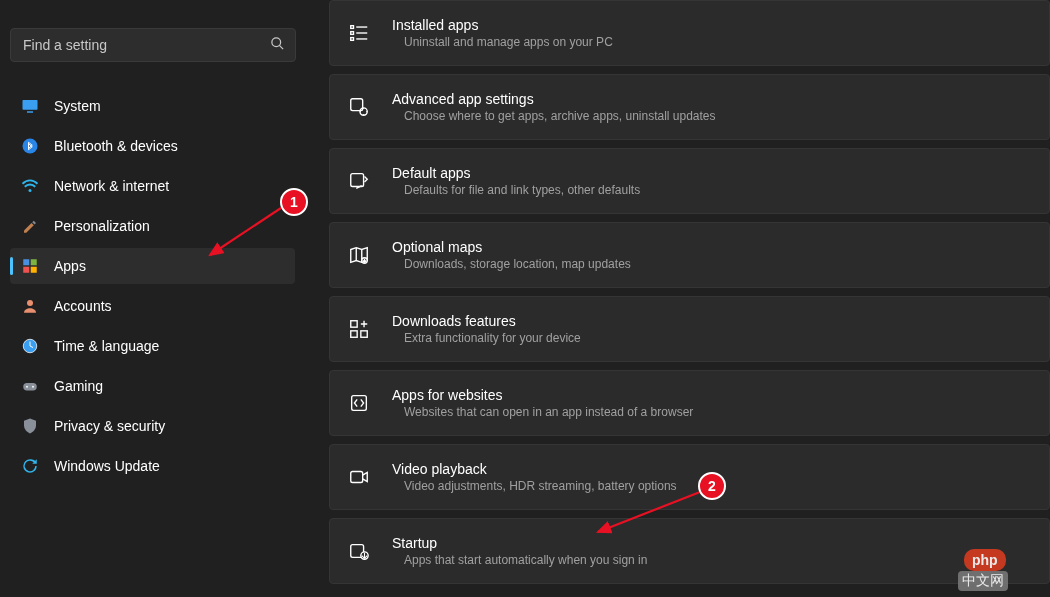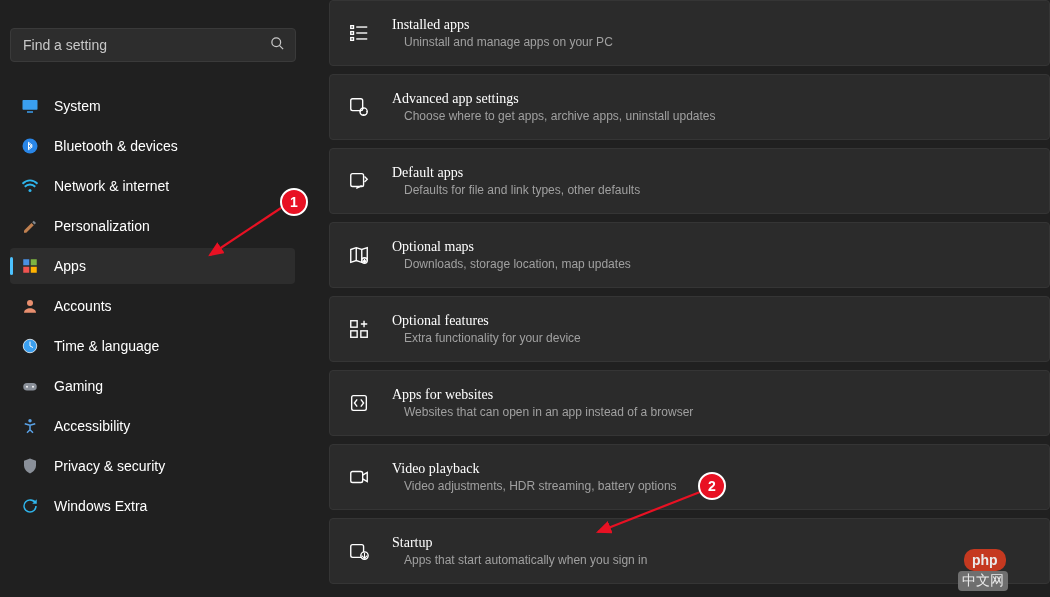--- a/index.html
+++ b/index.html
@@ -100,21 +100,21 @@
       width: 26px;
       height: 26px;
       margin-right: 20px;
       display: flex;
       align-items: center;
       justify-content: center;
       color: #fff;
       flex-shrink: 0;
     }
     .card-text { display: flex; flex-direction: column; gap: 2px;}
-    .card-title { font-size: 14px; color: #fff; font-family: Liberation Serif, serif; }
+    .card-title { font-size: 14px; color: #fff; }
     .card-sub { font-size: 12px; color: #a0a0a0; margin-left: 12px; }
     
     
     .ann-badge {
       position: absolute;
       width: 28px; height: 28px;
       border-radius: 50%;
       background: #e81123;
       border: 2px solid #fff;
       color: #fff;
@@ -250,46 +250,37 @@
       <span class="nav-icon">
         <svg width="18" height="18" viewBox="0 0 24 24">
             <rect x="3" y="8" width="18" height="10" rx="5" fill="#8a9099"></rect>
             <circle cx="8" cy="13" r="1.2" fill="#fff"></circle>
             <circle cx="16" cy="13" r="1.2" fill="#fff"></circle>
           </svg>
       </span>
       <span class="nav-label">Gaming</span>
     </div>
 
-    <div class="nav-item">
-      <span class="nav-icon">
-        <svg width="18" height="18" viewBox="0 0 24 24">
-            <circle cx="12" cy="5" r="2.3" fill="#5aa3e8"></circle>
-            <path d="M5 9l7 2 7-2M12 11v6m-4 4l4-4 4 4" stroke="#5aa3e8" stroke-width="2" fill="none"></path>
-          </svg>
-      </span>
-      <span class="nav-label">Accessibility</span>
-    </div>
 
     <div class="nav-item">
       <span class="nav-icon">
         <svg width="18" height="18" viewBox="0 0 24 24">
             <path d="M12 2l8 3v6c0 5-3.5 9-8 11-4.5-2-8-6-8-11V5l8-3z" fill="#8a9099"></path>
           </svg>
       </span>
       <span class="nav-label">Privacy &amp; security</span>
     </div>
 
     <div class="nav-item">
       <span class="nav-icon">
         <svg width="18" height="18" viewBox="0 0 24 24">
             <path d="M12 3a9 9 0 109 9h-2a7 7 0 11-2-5l-2 2h6V3l-2 2a9 9 0 00-7-2z" fill="#2fb5ec"></path>
           </svg>
       </span>
-      <span class="nav-label">Windows Extra</span>
+      <span class="nav-label">Windows Update</span>
     </div>
   </div>
 </div>
 
 <div class="right-pane">
 
   <div class="settings-card">
     <span class="card-icon">
       <svg width="22" height="22" viewBox="0 0 24 24" stroke="#fff" stroke-width="1.5" fill="none">
           <rect x="3" y="4" width="3" height="3"></rect>
@@ -351,21 +342,21 @@
   <div class="settings-card">
     <span class="card-icon">
       <svg width="22" height="22" viewBox="0 0 24 24" stroke="#fff" stroke-width="1.5" fill="none">
           <rect x="3" y="3" width="7" height="7"></rect>
           <rect x="14" y="14" width="7" height="7"></rect>
           <rect x="3" y="14" width="7" height="7"></rect>
           <path d="M17.5 3v7M14 6.5h7"></path>
         </svg>
     </span>
     <div class="card-text">
-      <div class="card-title">Optional features</div>
+      <div class="card-title">Downloads features</div>
       <div class="card-sub">Extra functionality for your device</div>
     </div>
   </div>
 
   <div class="settings-card">
     <span class="card-icon">
       <svg width="22" height="22" viewBox="0 0 24 24" stroke="#fff" stroke-width="1.5" fill="none">
           <rect x="4" y="4" width="16" height="16" rx="2"></rect>
           <path d="M10 8l-3 4 3 4M14 8l3 4-3 4"></path>
         </svg>

